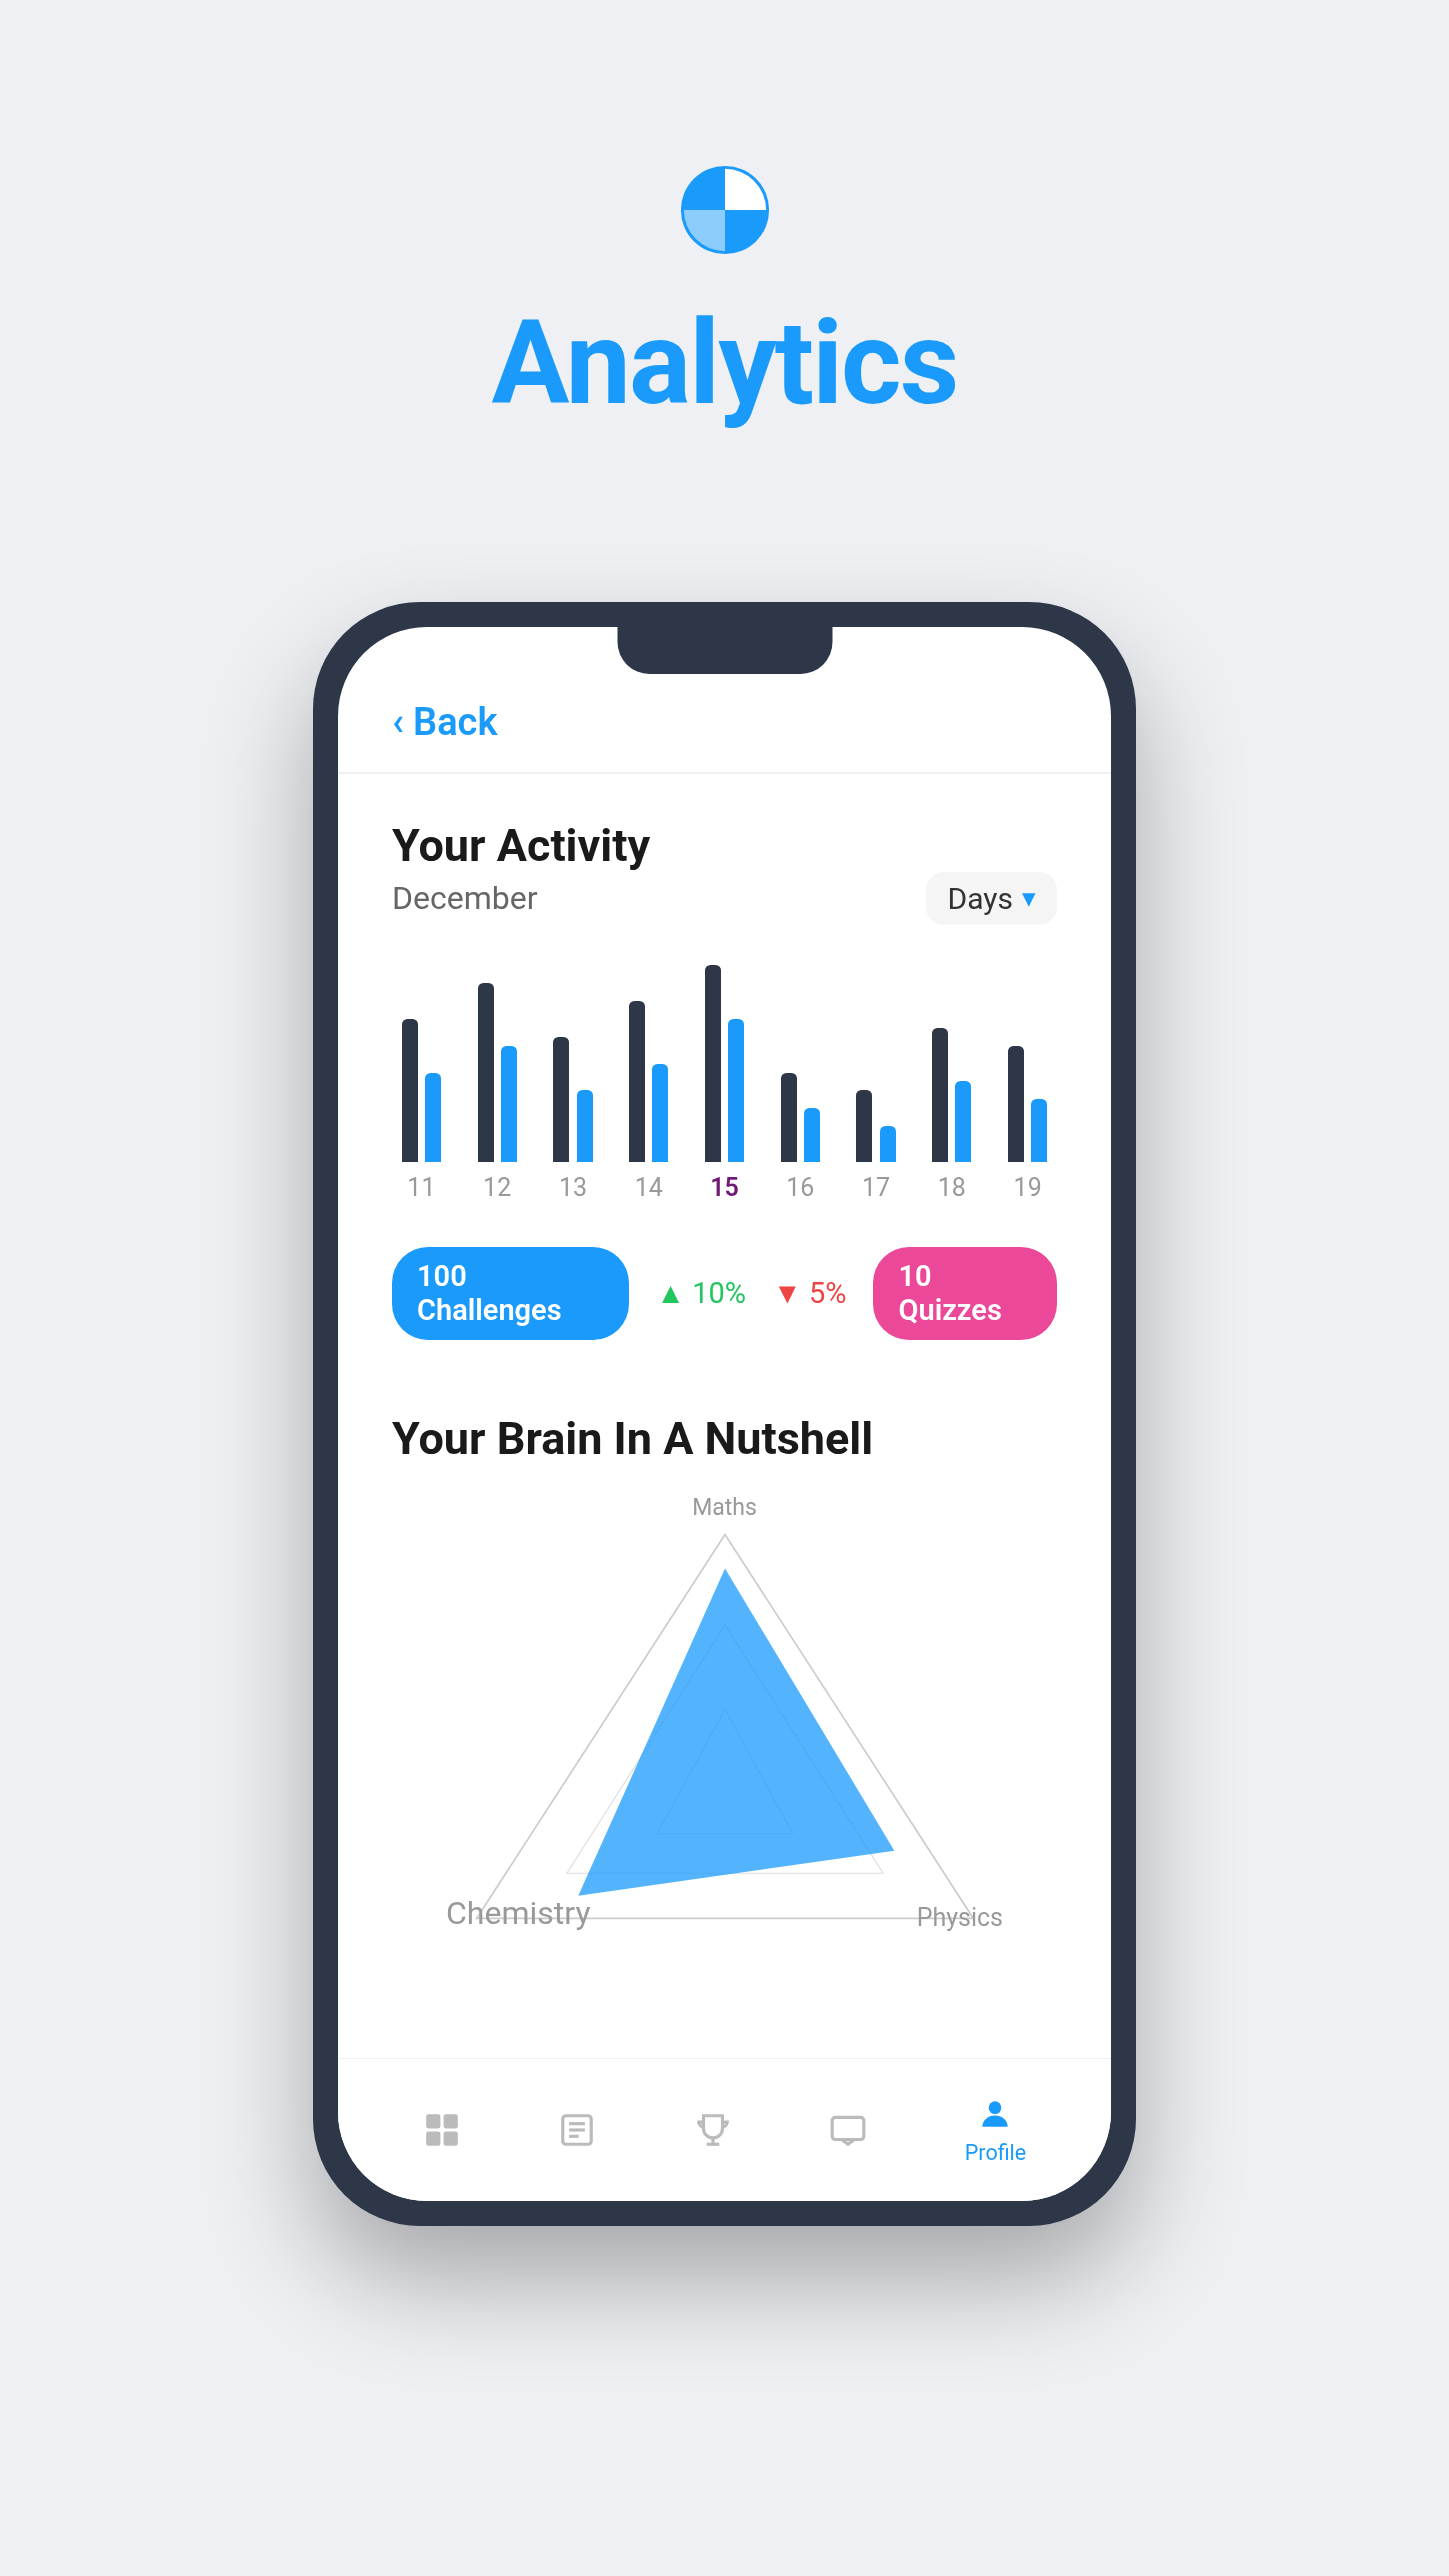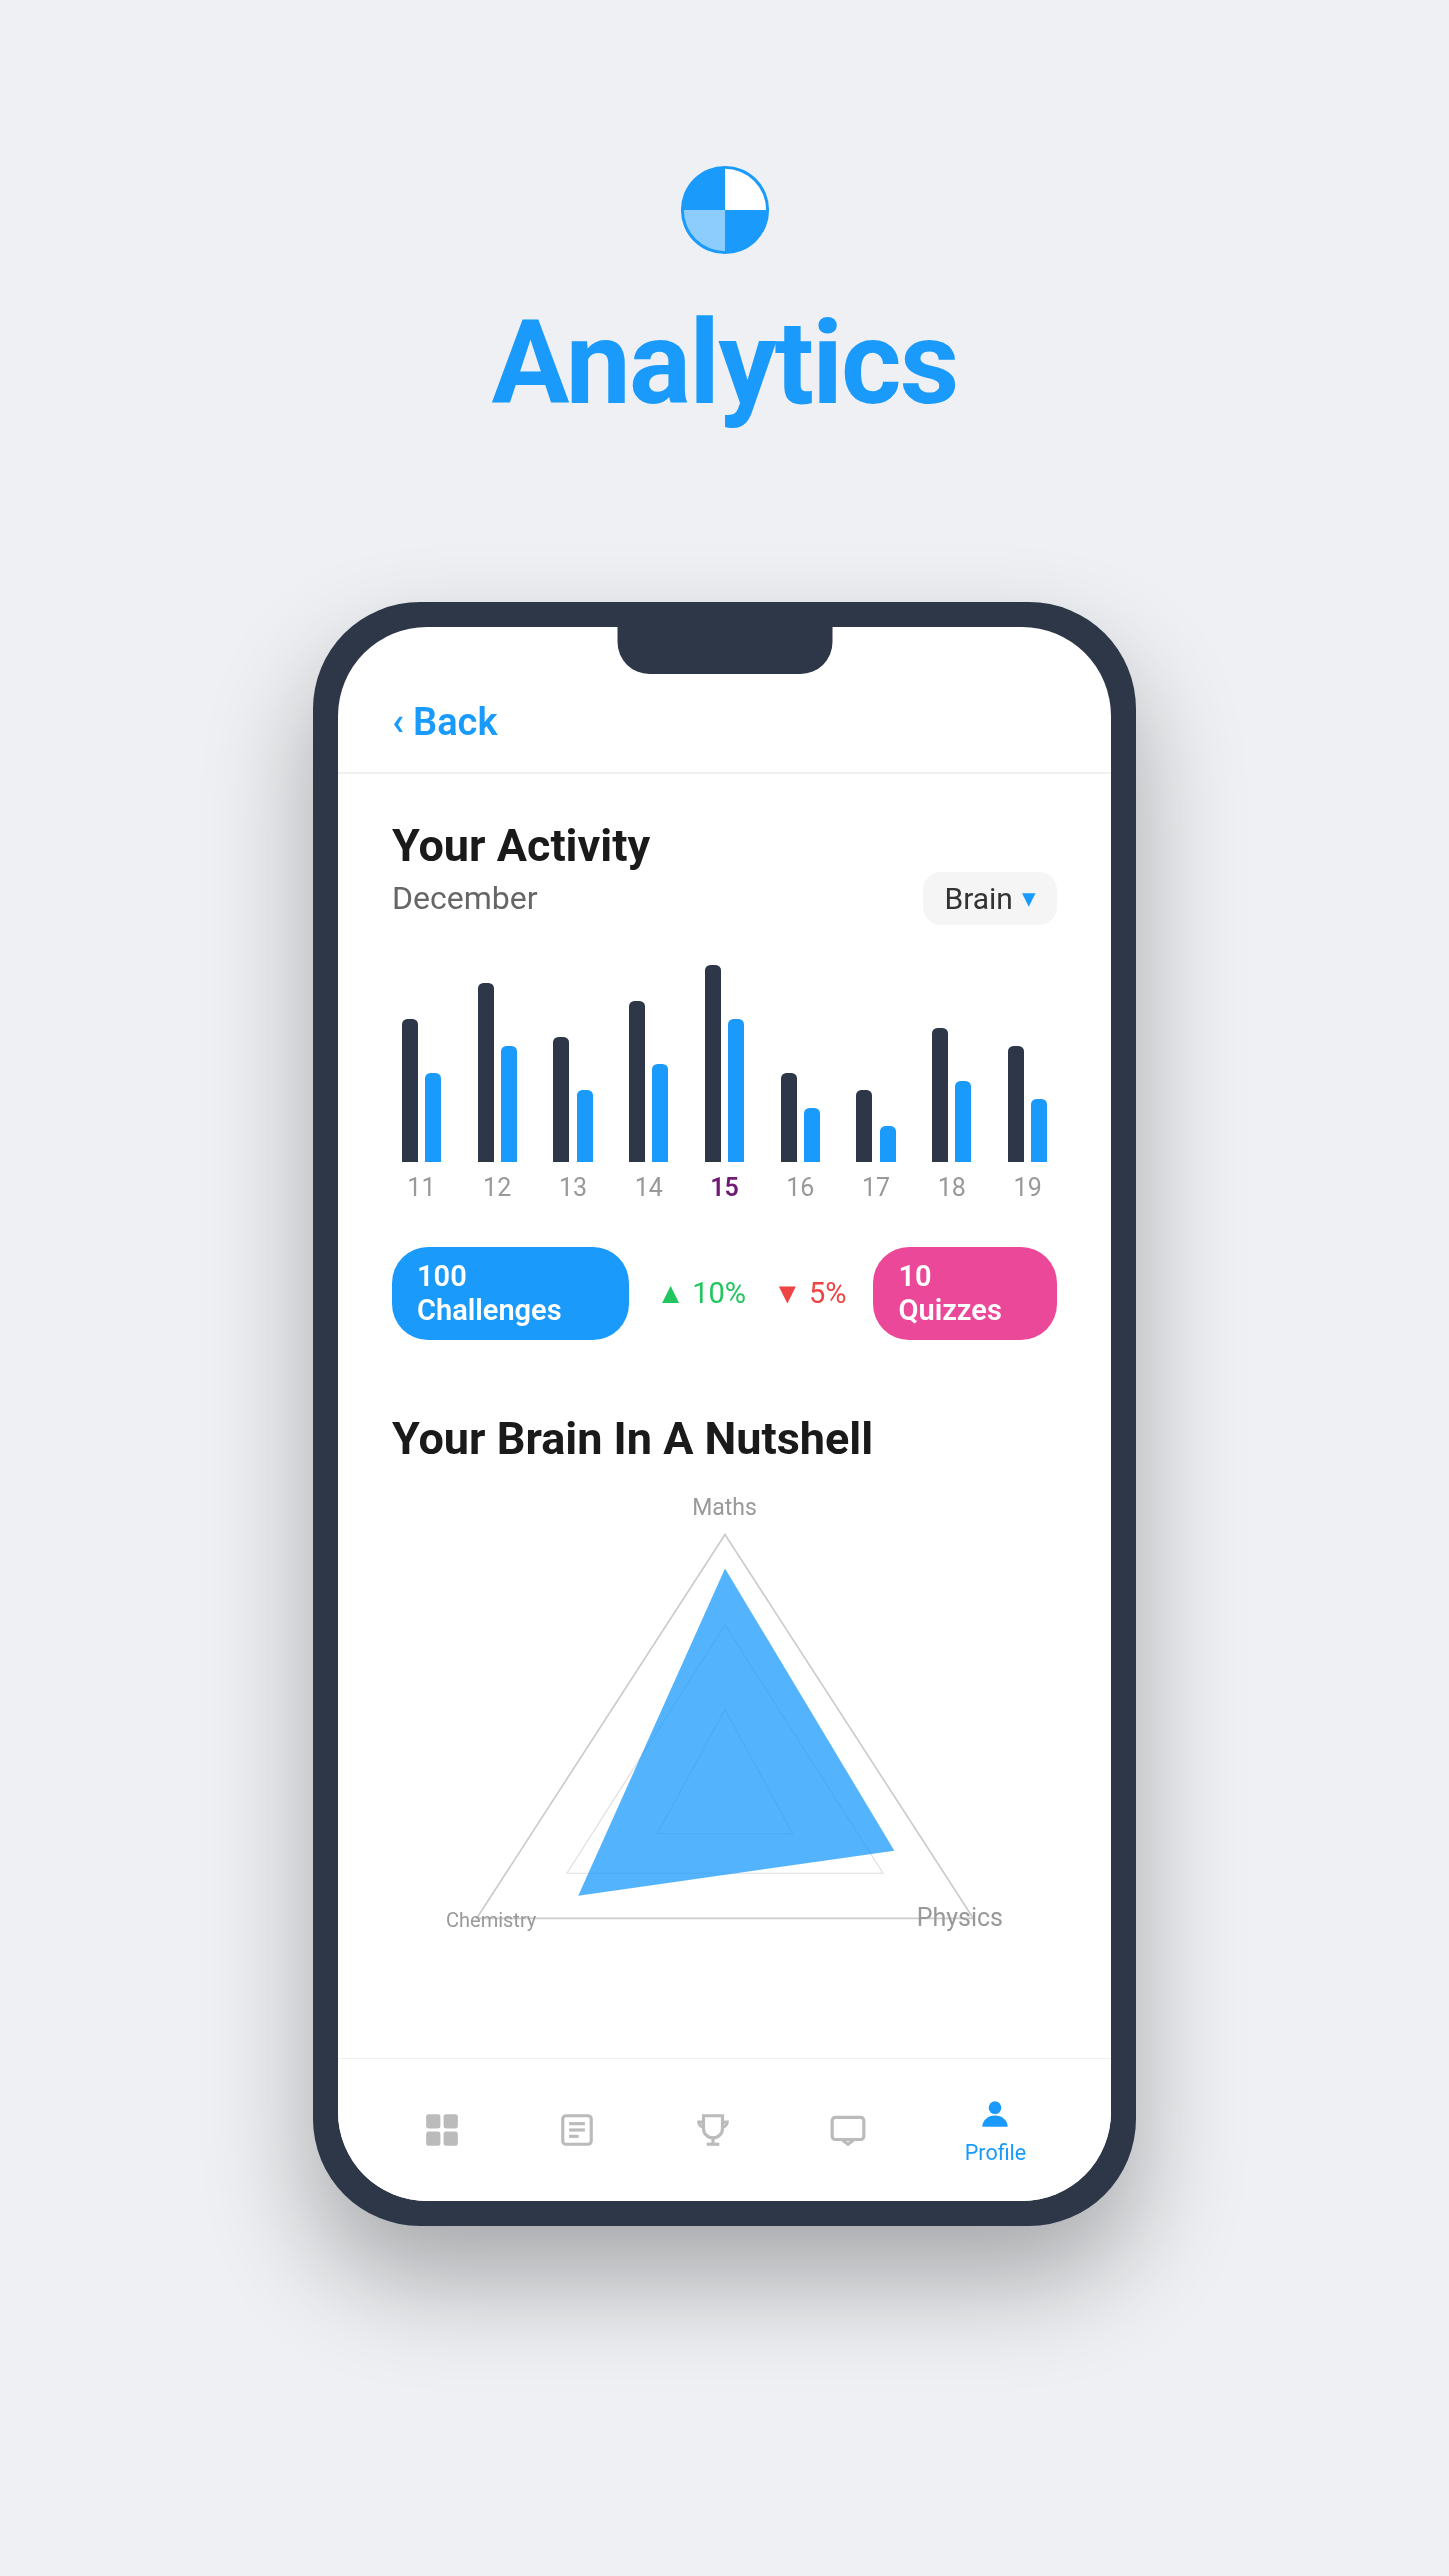--- a/index.html
+++ b/index.html
@@ -264,21 +264,21 @@
       left: 50%;
       transform: translateX(-50%);
       font-size: 23px;
       color: #999;
     }
 
     .label-chemistry {
       position: absolute;
       bottom: 27px;
       left: 54px;
-      font-size: 20px;
+      font-size: 32px;
       color: #999;
     }
 
     .label-physics {
       position: absolute;
       bottom: 27px;
       right: 54px;
       font-size: 25px;
       color: #999;
     }
@@ -344,21 +344,21 @@
         <span>Back</span>
       </div>
       <div class="divider"></div>
 
       <div class="activity-section">
         <div class="section-title">Your Activity</div>
 
         <div class="activity-header">
           <span class="month-label">December</span>
           <div class="days-selector">
-            <span>Brain</span>
+            <span>Days</span>
             <span class="chevron-down">▾</span>
           </div>
         </div>
 
         <div class="bar-chart">
 
           <div class="bar-group">
             <div class="bar-container">
               <div class="bar dark" style="height:143px"></div>
               <div class="bar blue" style="height:89px"></div>

